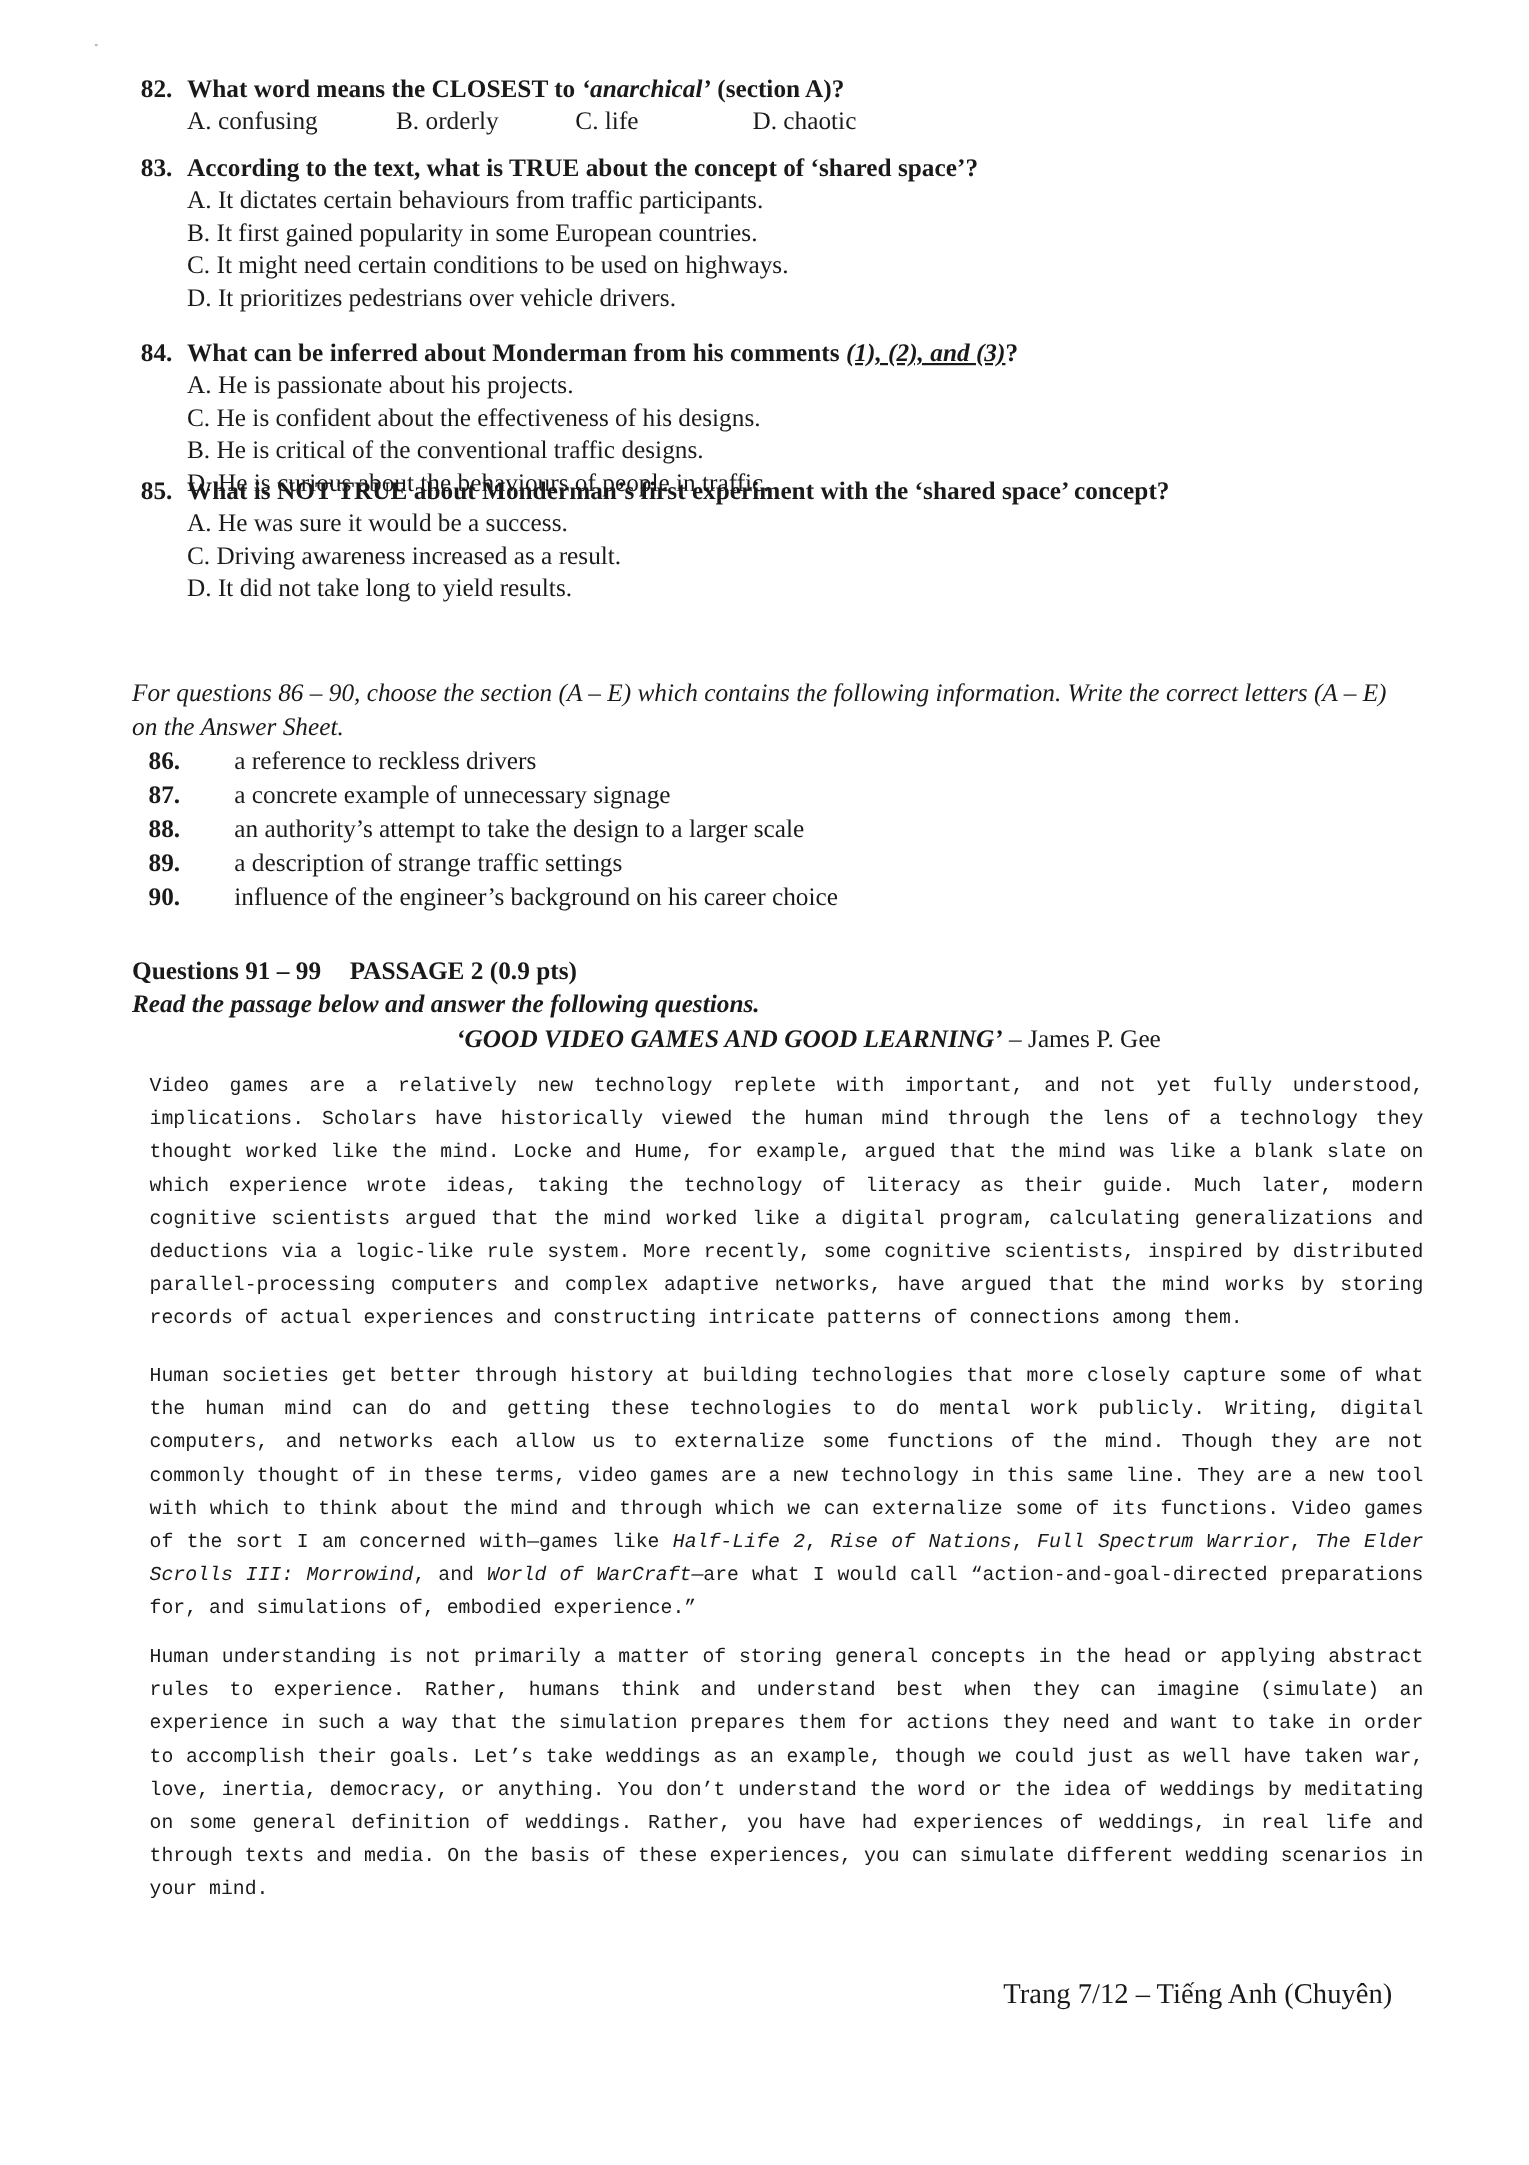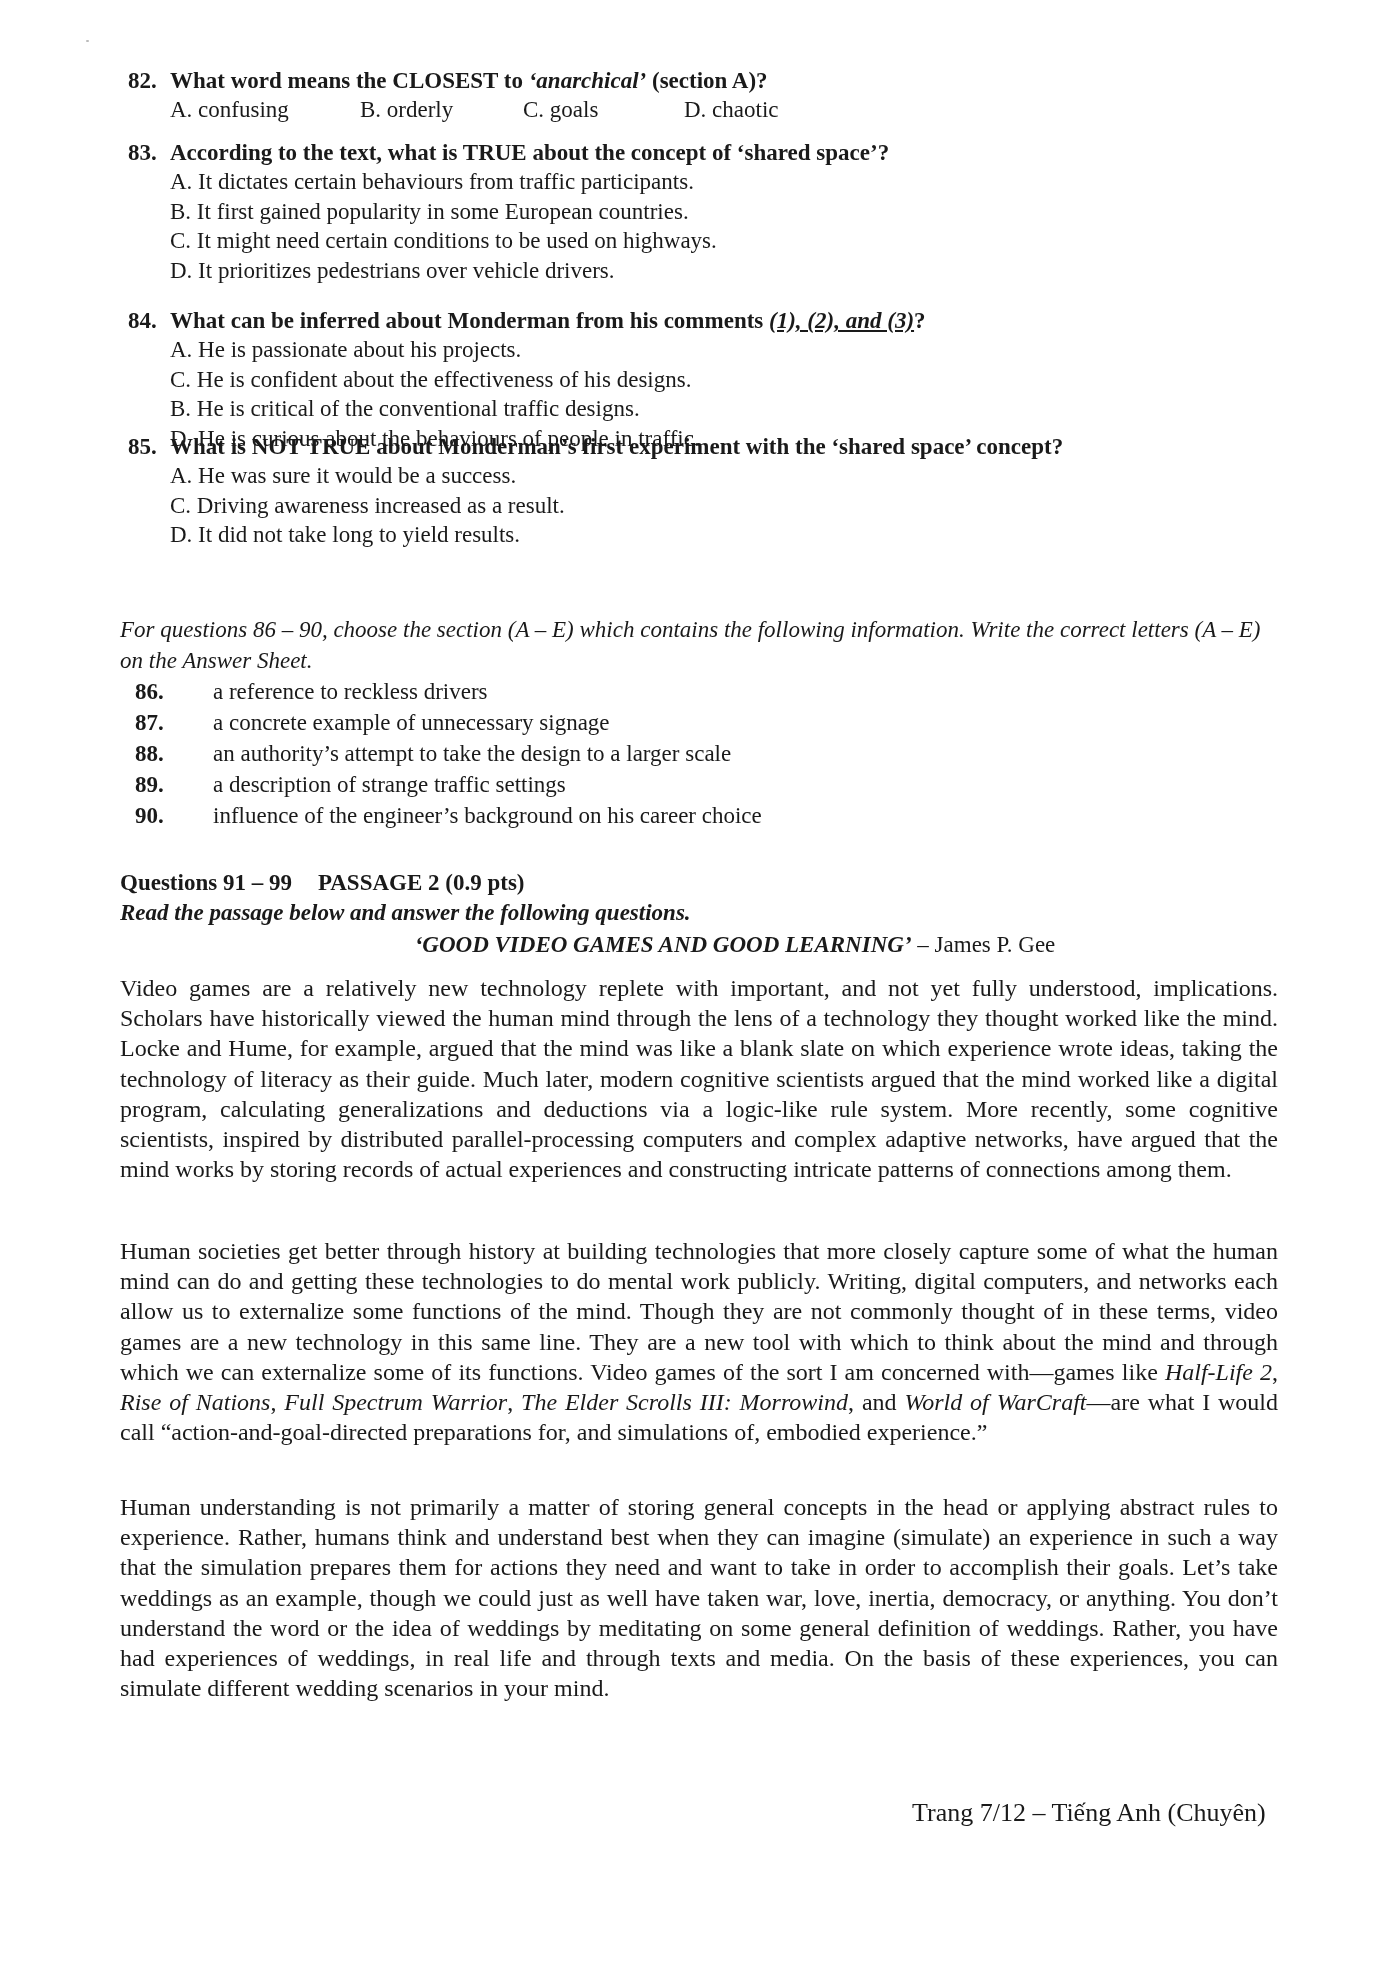--- a/index.html
+++ b/index.html
@@ -20,36 +20,36 @@
   .it { font-style: italic; }
   .instr { position: absolute; left: 120px; width: 1160px; font-style: italic; font-size: 23px; line-height: 31px; }
   .match-list { position: absolute; left: 120px; width: 1160px; }
   .match-item { font-size: 23px; line-height: 31px; white-space: nowrap; }
   .match-num { display: inline-block; width: 78px; font-weight: bold; margin-left: 15px; }
   .sec-head { position: absolute; left: 120px; font-size: 23px; font-weight: bold; line-height: 30px; }
   .sec-head .gap { display: inline-block; width: 26px; }
   .read-instr { position: absolute; left: 120px; font-size: 23px; font-weight: bold; font-style: italic; line-height: 30px; }
   .title { position: absolute; left: 0; width: 1390px; text-align: center; font-size: 23px; line-height: 30px; }
   .title .t { font-weight: bold; font-style: italic; }
-  .para { position: absolute; left: 120px; width: 1158px; font-size: 24px; line-height: 30.2px; text-align: justify; }
+  .para { position: absolute; left: 136px; width: 1158px; font-size: 18px; line-height: 30.2px; text-align: justify; font-family: Liberation Mono, monospace; }
   .footer { position: absolute; left: 912px; top: 1800px; font-size: 26px; line-height: 26px; white-space: nowrap; }
   .speck { position: absolute; left: 86px; top: 40px; width: 3px; height: 2px; background: #bbb; border-radius: 1px; }
 </style>
 </head>
 <body>
 
 <div class="page">
   <div class="speck"></div>
 
   <div class="q-block" style="top:66px;">
     <div class="q-line">
       <span class="q-num">82.</span><span class="q-stem">What word means the CLOSEST to </span><span class="q-stem it">‘anarchical’</span><span class="q-stem"> (section A)?</span>
     </div>
     <div class="opt-row">
-      <span style="width:190px">A. confusing</span><span style="width:163px">B. orderly</span><span style="width:161px">C. goals</span><span>D. chaotic</span>
+      <span style="width:190px">A. confusing</span><span style="width:163px">B. orderly</span><span style="width:161px">C. life</span><span>D. chaotic</span>
     </div>
   </div>
 
   <div class="q-block" style="top:126px;margin-top:12px;">
     <div class="q-line">
       <span class="q-num">83.</span><span class="q-stem">According to the text, what is TRUE about the concept of ‘shared space’?</span>
     </div>
     <div class="opt">A. It dictates certain behaviours from traffic participants.</div>
     <div class="opt">B. It first gained popularity in some European countries.</div>
     <div class="opt">C. It might need certain conditions to be used on highways.</div>

